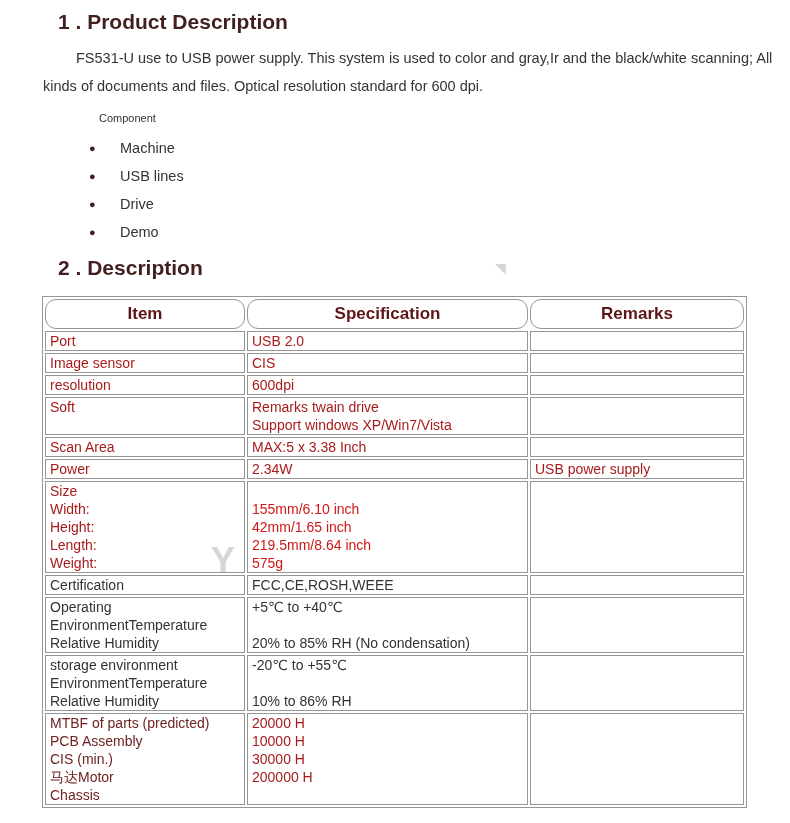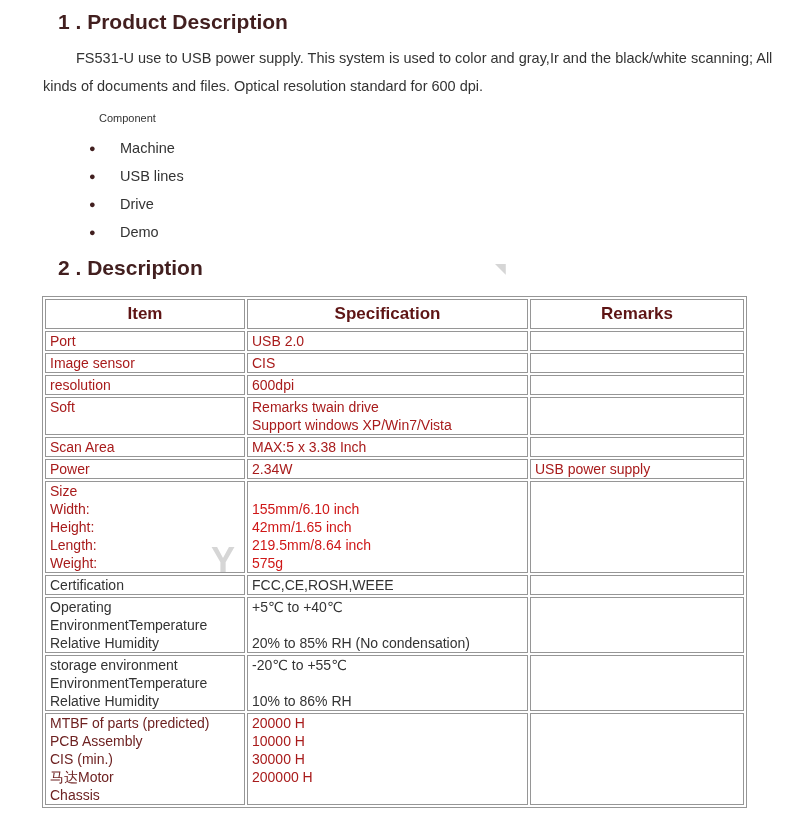--- a/index.html
+++ b/index.html
@@ -32,21 +32,21 @@
   ul.bullets li{position:relative; height:28px; line-height:28px; padding-left:78px; font-size:14.5px; color:var(--dark);}
   ul.bullets .dot{position:absolute; left:47px; top:0; font-size:11px; line-height:28px; color:var(--heading);}
 
   table.spec{
     margin-top:16px; width:705px; table-layout:fixed;
     border-collapse:separate; border-spacing:2px;
     border:1px solid var(--border); background:transparent;
   }
   col.c1{width:200px;} col.c2{width:281px;}
   th,td{border:1px solid var(--border); background:transparent;}
-  th{font-size:17px; font-weight:bold; color:var(--theader); text-align:center; padding:4px 2px; line-height:20px;}
+  th{font-size:17px; font-weight:bold; color:var(--theader); text-align:center; padding:4px 2px; line-height:20px;border-radius:11px;}
   td{font-size:14px; vertical-align:top; padding:0 16px 0 4px;}
   td .ln{height:18px; line-height:18px; white-space:nowrap;}
   .c-red{color:var(--red);} .c-bright{color:var(--bright);}
   .c-dark{color:var(--dark);} .c-maroon{color:var(--maroon);}
 </style>
 </head>
 <body>
 
 <div class="page">
   <div class="wm-layer" id="wm-layer">

